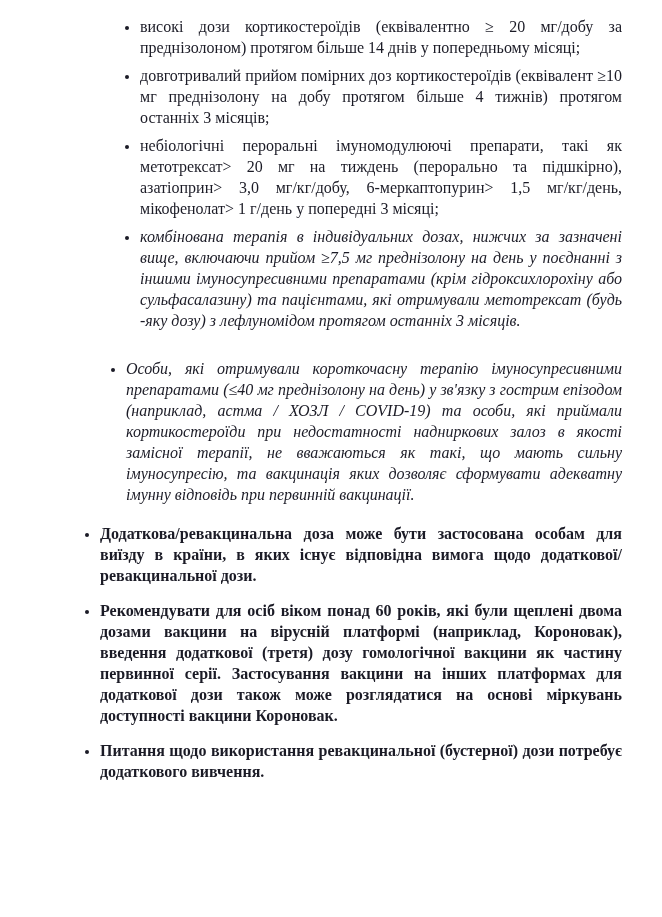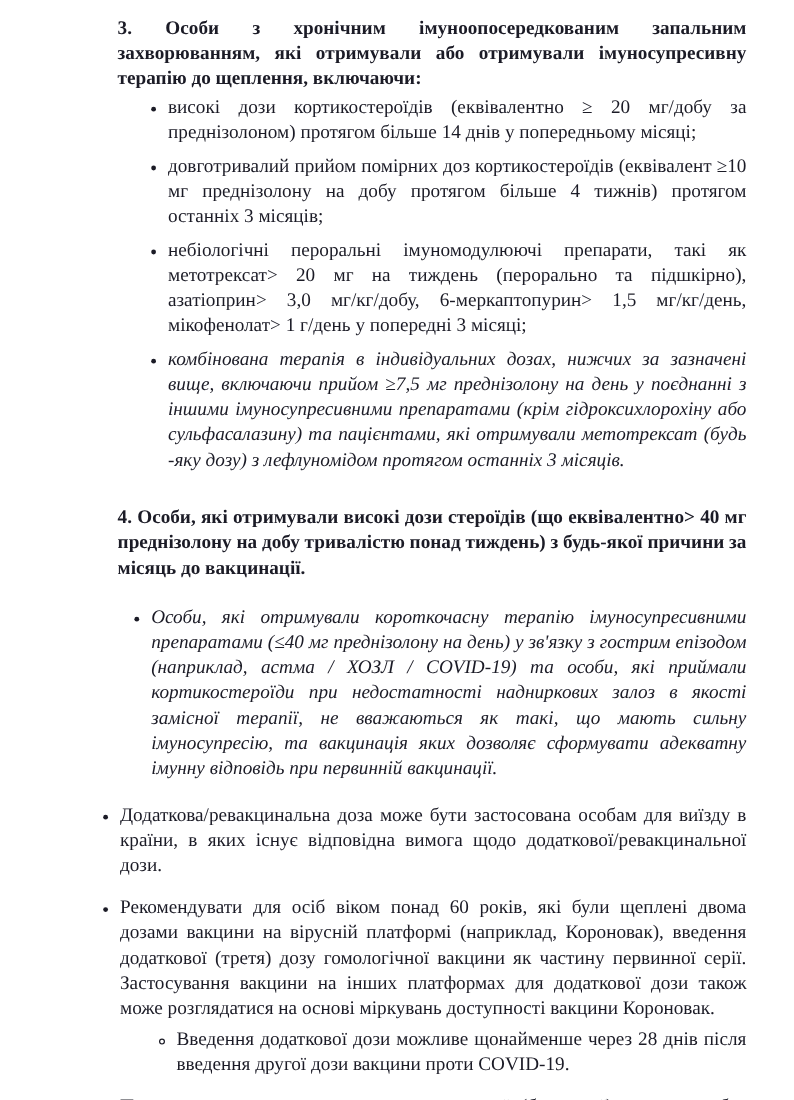--- a/index.html
+++ b/index.html
@@ -33,56 +33,51 @@
   ul li::marker { color: #1b1b26; font-size: 14px; }
 
   .l1 { padding-left: 42px; margin-top: 3px; }
   .l1 > li { margin-bottom: 7px; }
   .l1 > li:last-child { margin-bottom: 0; font-style: italic; }
   .l1.tight { padding-left: 28px; margin-top: 20px; }
 
   .sec4 { margin-top: 27px; }
 
   .outer { padding-left: 100px; margin-top: 18px; }
-  .outer > li { margin-bottom: 14px; }
+  .outer > li { margin-bottom: 14px; font-weight: bold; }
   .outer > li:last-child { margin-bottom: 0; }
 
   .sub {
     list-style: circle;
     padding-left: 47px;
     margin-top: 5px;
   }
   .sub > li { margin-bottom: 0; }
 </style>
 </head>
 <body>
 
 <div class="doc">
 
   <section class="sec sec3">
-    <h2>3. Особи з хронічним імуноопосередкованим запальним захворюванням, які отримували або отримували імуносупресивну терапію до щеплення, включаючи:</h2>
     <ul class="l1">
       <li>високі дози кортикостероїдів (еквівалентно ≥ 20 мг/добу за преднізолоном) протягом більше 14 днів у попередньому місяці;</li>
       <li>довготривалий прийом помірних доз кортикостероїдів (еквівалент ≥10 мг преднізолону на добу протягом більше 4 тижнів) протягом останніх 3 місяців;</li>
       <li>небіологічні пероральні імуномодулюючі препарати, такі як метотрексат&gt; 20 мг на тиждень (перорально та підшкірно), азатіоприн&gt; 3,0 мг/кг/добу, 6-меркаптопурин&gt; 1,5 мг/кг/день, мікофенолат&gt; 1 г/день у попередні 3 місяці;</li>
       <li>комбінована терапія в індивідуальних дозах, нижчих за зазначені вище, включаючи прийом ≥7,5 мг преднізолону на день у поєднанні з іншими імуносупресивними препаратами (крім гідроксихлорохіну або сульфасалазину) та пацієнтами, які отримували метотрексат (будь -яку дозу) з лефлуномідом протягом останніх 3 місяців.</li>
     </ul>
   </section>
 
   <section class="sec sec4">
-    <h2>4. Особи, які отримували високі дози стероїдів (що еквівалентно&gt; 40 мг преднізолону на добу тривалістю понад тиждень) з будь-якої причини за місяць до вакцинації.</h2>
     <ul class="l1 tight">
       <li>Особи, які отримували короткочасну терапію імуносупресивними препаратами (≤40 мг преднізолону на день) у зв'язку з гострим епізодом (наприклад, астма / ХОЗЛ / COVID-19) та особи, які приймали кортикостероїди при недостатності надниркових залоз в якості замісної терапії, не вважаються як такі, що мають сильну імуносупресію, та вакцинація яких дозволяє сформувати адекватну імунну відповідь при первинній вакцинації.</li>
     </ul>
   </section>
 
   <ul class="outer">
     <li>Додаткова/ревакцинальна доза може бути застосована особам для виїзду в країни, в яких існує відповідна вимога щодо додаткової/ревакцинальної дози.</li>
     <li>
       <span>Рекомендувати для осіб віком понад 60 років, які були щеплені двома дозами вакцини на вірусній платформі  (наприклад, Короновак), введення додаткової (третя) дозу гомологічної вакцини як частину первинної серії. Застосування вакцини на інших платформах для додаткової дози також може розглядатися на основі міркувань доступності вакцини Короновак.</span>
-      <ul class="sub">
-        <li>Введення додаткової дози можливе щонайменше через 28 днів після введення другої дози вакцини проти COVID-19.</li>
-      </ul>
     </li>
     <li>Питання щодо використання ревакцинальної (бустерної) дози потребує додаткового вивчення.</li>
   </ul>
 
 </div>
 
 </body></html>

